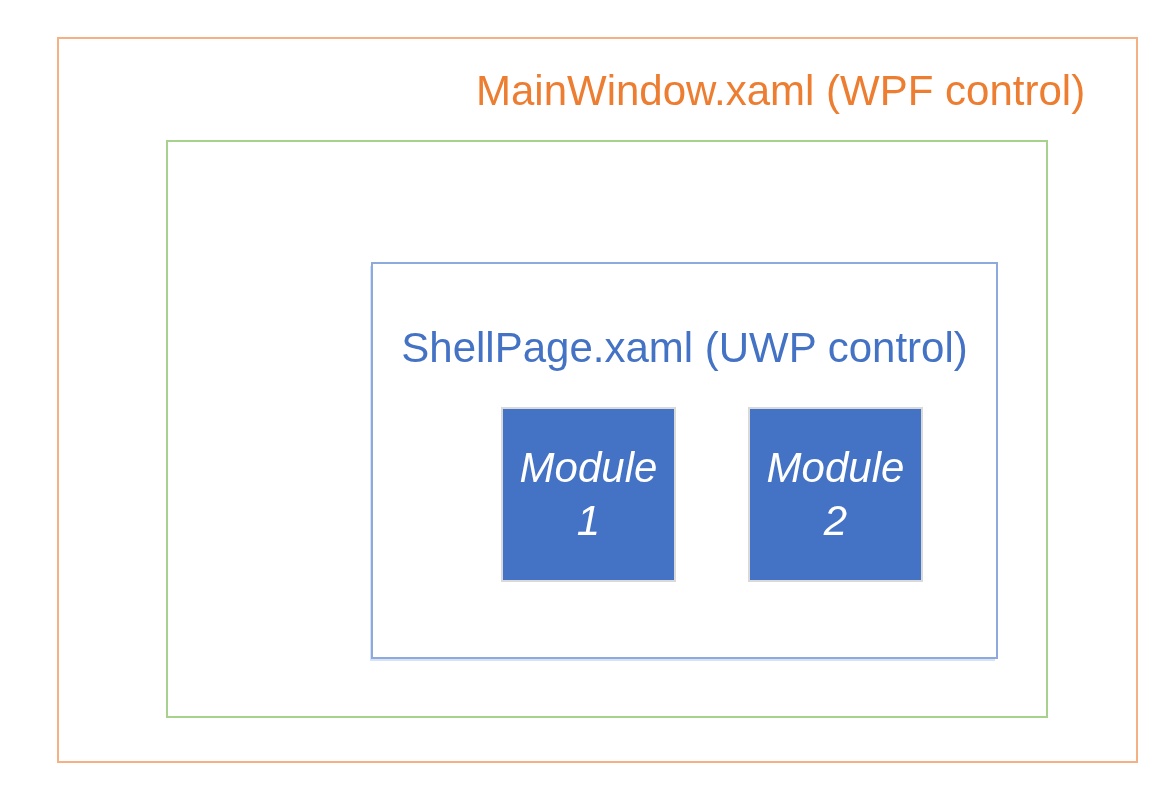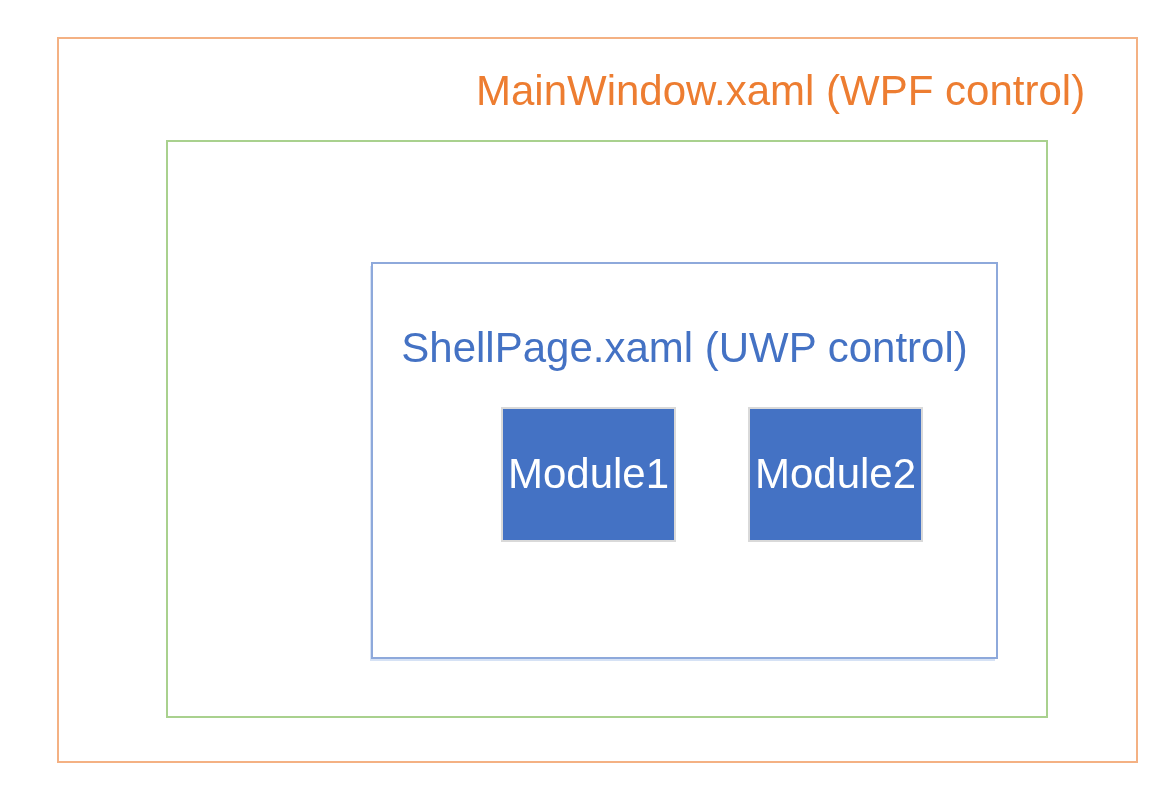--- a/index.html
+++ b/index.html
@@ -54,30 +54,32 @@
     left: 371px; top: 297px;
     width: 627px;
     text-align: center;
     color: var(--blue-text, #4472C4);
     margin-top: 27px;
   }
   .module {
     position: absolute;
     box-sizing: border-box;
     top: 407px;
-    width: 175px; height: 135px;
+    width: 175px; height: 175px;
     background: var(--module-fill, #4472C4);
     border: 2px solid var(--module-border, #D9D9D9);
     color: var(--module-text, #FFFFFF);
     display: flex;
+    flex-direction: column;
     align-items: center;
     justify-content: center;
     text-align: center;
     font-size: 42px;
     line-height: 1.24;
+    font-style: italic;
   }
   .module-1 { left: 501px; }
   .module-2 { left: 748px; }
 </style>
 </head>
 <body>
 
 <div id="canvas">
 
   <div class="box outer-box"></div>

